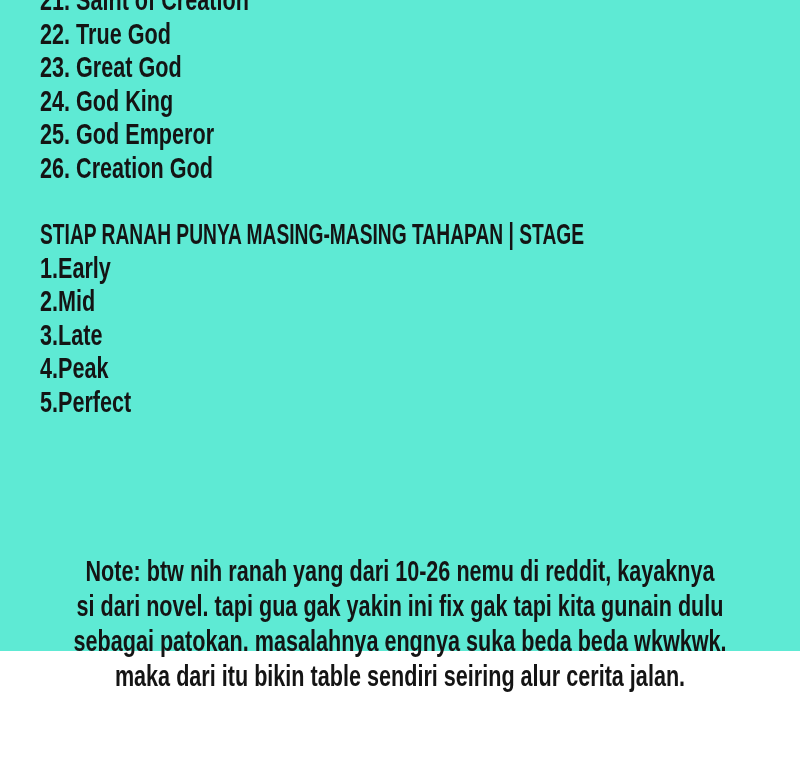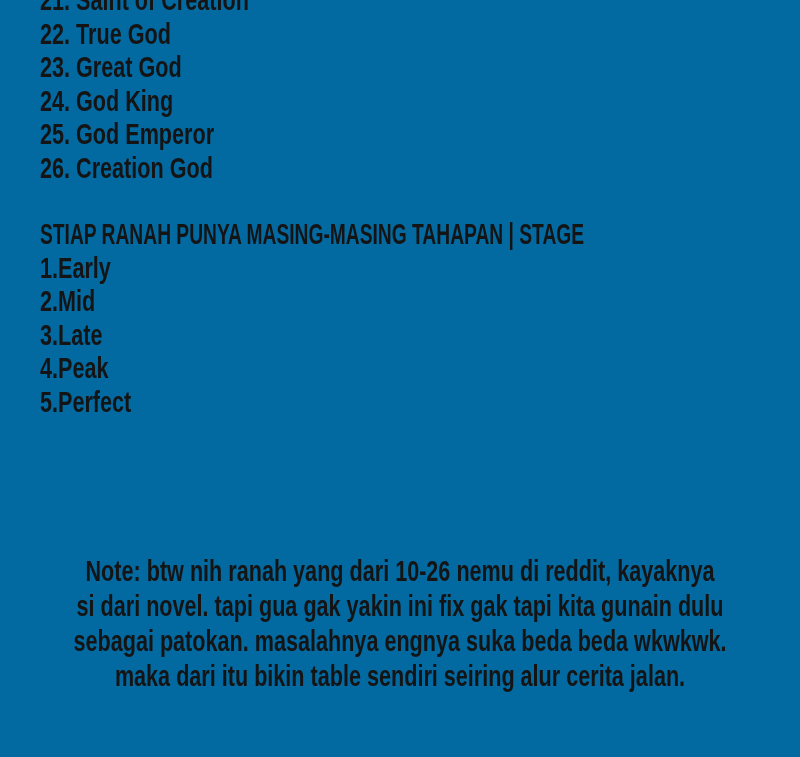--- a/index.html
+++ b/index.html
@@ -6,22 +6,22 @@
     margin: 0;
     padding: 0;
     width: 800px;
     height: 757px;
     overflow: hidden;
     background: #ffffff;
   }
   .doc {
     position: relative;
     width: 800px;
-    height: 757px;
-    background: #0369a1;
+    height: 651px;
+    background: #5eead4;
     font-family: "Liberation Sans", sans-serif;
     font-weight: bold;
     color: #141414;
   }
   .line {
     white-space: nowrap;
   }
   
   .realm-list {
     position: absolute;

